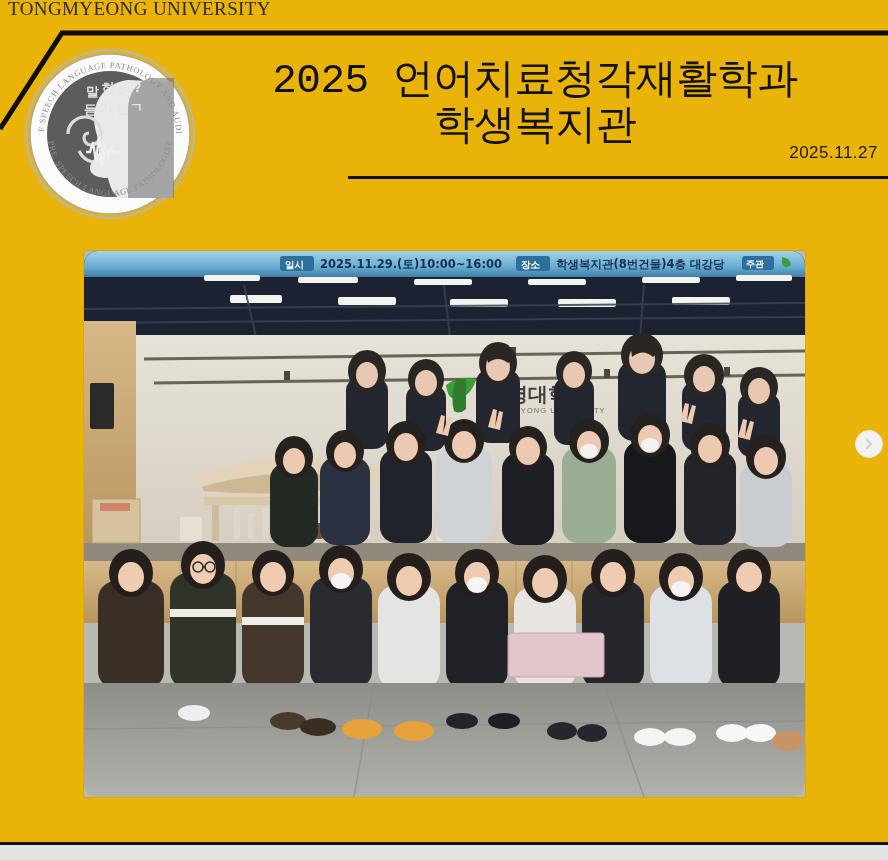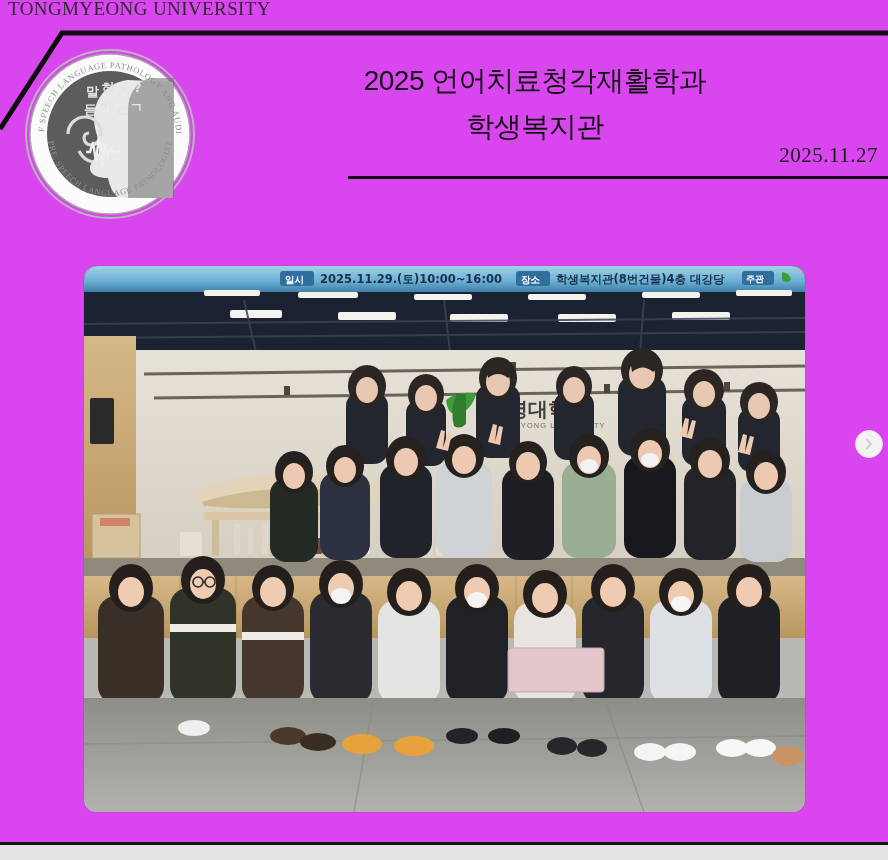--- a/index.html
+++ b/index.html
@@ -4,21 +4,21 @@
 <title>Tongmyeong University — Department Post</title>
 <style>
   * { box-sizing: border-box; }
   html, body {
     margin: 0; padding: 0;
     width: 888px; height: 860px;
     background: #e3e3e3;
     font-family: "Liberation Serif", "DejaVu Serif", serif;
     overflow: hidden;
   }
-  .page { position: relative; width: 888px; height: 860px; background: #d946ef; }
+  .page { position: relative; width: 888px; height: 860px; background: #eab308; }
 
   
   .univ-label {
     position: absolute; left: 8px; top: -2px;
     font-family: "Liberation Serif", "DejaVu Serif", serif;
     font-size: 19px; letter-spacing: 0.4px; color: #2b2b2b;
     white-space: nowrap;
   }
 
   
@@ -30,40 +30,40 @@
     width: 172px; height: 172px;
   }
   .emblem svg { display: block; }
 
   
   .header-text {
     position: absolute; left: 205px; top: 58px; width: 660px;
     text-align: center;
   }
   .header-title {
-    font-family: Liberation Sans, sans-serif;
-    font-size: 28px; line-height: 46px; color: #121212;
+    font-family: Liberation Mono, monospace;
+    font-size: 41px; line-height: 46px; color: #121212;
     font-weight: 400; letter-spacing: -0.5px;
   }
   .header-title .l2 { display: block; }
   .header-date {
     position: absolute; right: 10px; top: 143px;
-    font-family: Liberation Serif, serif;
-    font-size: 21px; color: #1b1b1b; letter-spacing: 0.5px;
+    font-family: Liberation Sans, sans-serif;
+    font-size: 17px; color: #1b1b1b; letter-spacing: 0.5px;
   }
   .header-rule {
     position: absolute; left: 348px; top: 176px; width: 540px; height: 3px;
     background: #111;
   }
 
   
   .photo-wrap {
-    position: absolute; left: 84px; top: 266px;
+    position: absolute; left: 84px; top: 251px;
     width: 721px; height: 546px;
-    border-radius: 12px; overflow: hidden;
+    border-radius: 2px; overflow: hidden;
     background: #b9b9b4;
     box-shadow: 0 0 0 1px rgba(0,0,0,.05);
   }
   .photo-wrap svg { display: block; width: 721px; height: 546px; }
 
   
   .carousel-next {
     position: absolute; left: 855px; top: 430px;
     width: 28px; height: 28px; border-radius: 50%;
     background: #f2f2f2;

